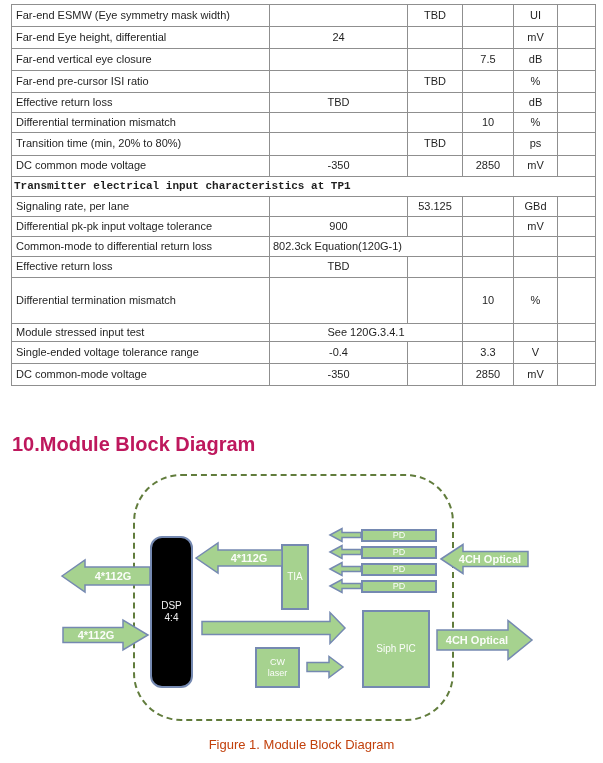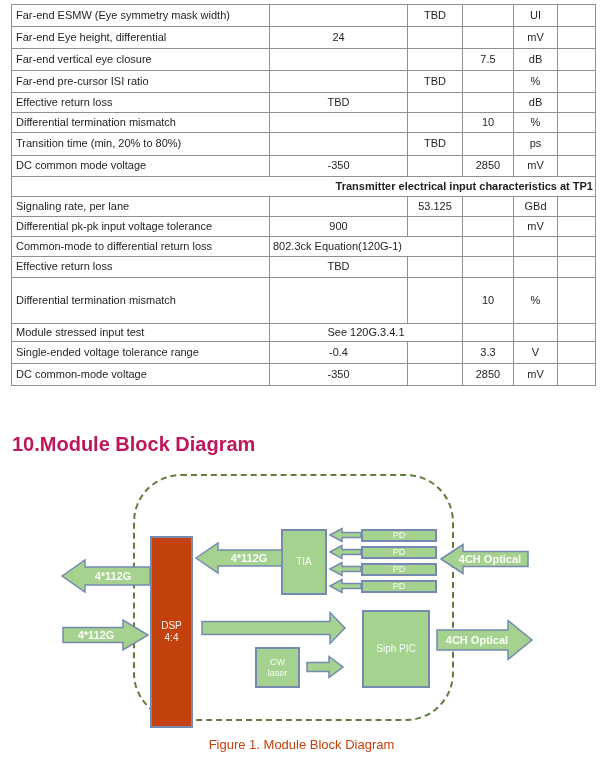--- a/index.html
+++ b/index.html
@@ -5,21 +5,21 @@
   html,body{margin:0;padding:0;background:#fff;}
   .canvas{position:relative;width:603px;height:763px;background:#fff;overflow:hidden;
           font-family:"Liberation Sans","DejaVu Sans",sans-serif;color:#1a1a1a;}
   
   table.spec{position:absolute;left:11px;top:4px;width:584px;border-collapse:collapse;
              table-layout:fixed;font-size:11px;color:#1f1f1f;}
   table.spec td{border:1px solid #8f8f8f;text-align:center;vertical-align:middle;
                 padding:0 2px;line-height:1.25;overflow:hidden;}
   table.spec td.param{text-align:left;padding-left:4px;}
   table.spec td.vleft{text-align:left;padding-left:3px;}
-  table.spec td.header{font-weight:bold;text-align:right;}
+  table.spec td.header{font-weight:bold;text-align:left;font-family:Liberation Mono, monospace;}
   
   .section-heading{position:absolute;left:12px;top:433px;font-size:20px;font-weight:bold;
                    color:#be185d;letter-spacing:0px;}
   .figure-caption{position:absolute;left:0;top:737px;width:603px;text-align:center;
                   font-size:13px;color:#c2410c;}
   
   .diagram{position:absolute;left:0;top:0;width:603px;height:763px;}
   .dashed-border{position:absolute;border:2px dashed #617c3c;border-radius:48px;}
   .block{position:absolute;background:#a6d28f;border:2px solid #a16207;box-sizing:border-box;
          display:flex;flex-direction:column;align-items:center;justify-content:center;
@@ -173,25 +173,25 @@
           <td></td>
         </tr>
       </tbody>
   </table>
 
   <div class="section-heading">10.Module Block Diagram</div>
 
   <div class="diagram">
     <div class="dashed-border" id="dashed-border" style="left: 133px; top: 474px; width: 317px; height: 243px; border-color: rgb(97, 124, 60);"></div>
     <div id="blocks-layer">
-        <div class="block" style="left: 150px; top: 536px; width: 43px; height: 192px; font-size: 10px; background: #c2410c; border-color: rgb(117, 137, 177);">
+        <div class="block" style="left: 150px; top: 536px; width: 43px; height: 152px; font-size: 10px; background: #000000; border-color: rgb(117, 137, 177); border-radius: 12px;">
           <div>DSP</div>
           <div>4:4</div>
         </div>
-        <div class="block" style="left: 281px; top: 529px; width: 46px; height: 66px; font-size: 10px; background: rgb(166, 210, 143); border-color: rgb(117, 137, 177);">
+        <div class="block" style="left: 281px; top: 544px; width: 28px; height: 66px; font-size: 10px; background: rgb(166, 210, 143); border-color: rgb(117, 137, 177);">
           <div>TIA</div>
         </div>
         <div class="block" style="left: 361px; top: 529px; width: 76px; height: 13px; font-size: 9px; background: rgb(166, 210, 143); border-color: rgb(117, 137, 177);">
           <div>PD</div>
         </div>
         <div class="block" style="left: 361px; top: 546px; width: 76px; height: 13px; font-size: 9px; background: rgb(166, 210, 143); border-color: rgb(117, 137, 177);">
           <div>PD</div>
         </div>
         <div class="block" style="left: 361px; top: 563px; width: 76px; height: 13px; font-size: 9px; background: rgb(166, 210, 143); border-color: rgb(117, 137, 177);">
           <div>PD</div>

